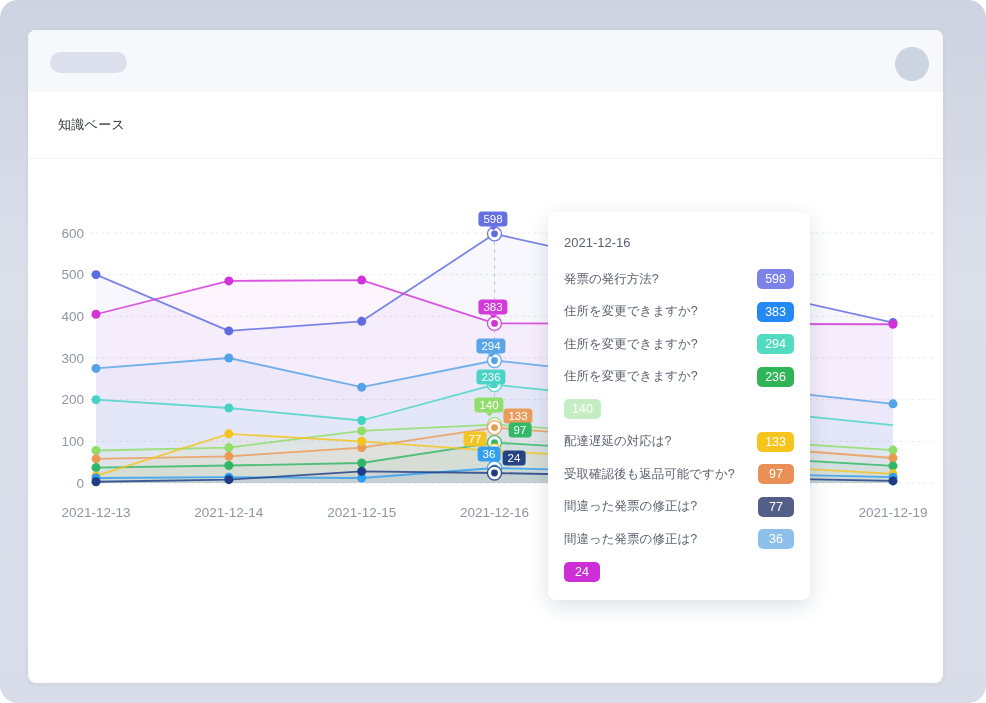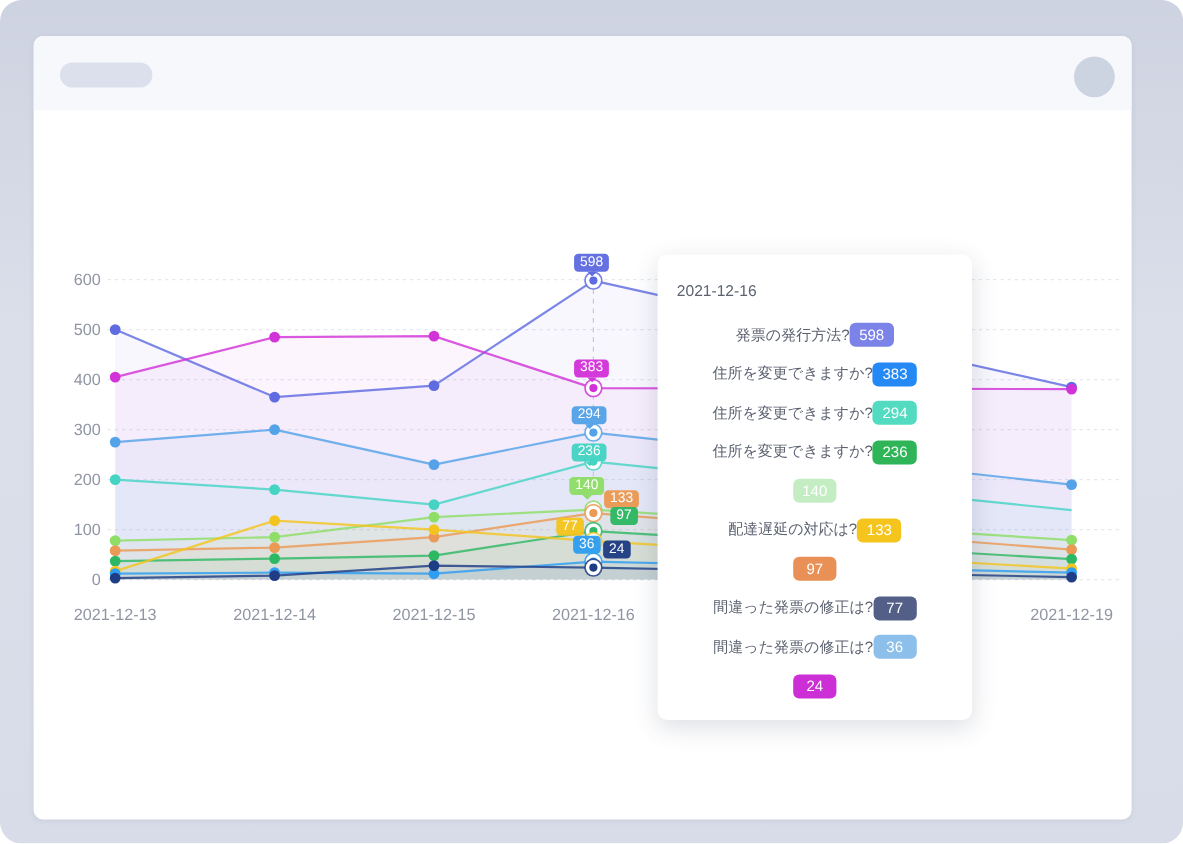--- a/index.html
+++ b/index.html
@@ -46,35 +46,38 @@
     width:0;height:0;border-left:4px solid transparent;border-right:4px solid transparent;
     border-top:4px solid currentColor;
   }
   
   .tooltip{
     position:absolute;left:548px;top:212px;width:262px;height:388px;box-sizing:border-box;
     background:#ffffff;border-radius:8px;box-shadow:0 6px 20px rgba(50,60,95,.16);
     padding:22px 16px 10px 16px;
   }
   .tooltip-title{font-size:13px;color:#5c6270;height:18px;line-height:18px;margin-bottom:11px;}
-  .trow{height:32.5px;display:flex;align-items:center;justify-content:center;}
+  .trow{height:32.5px;display:flex;align-items:center;justify-content:space-between;}
   .trow .tlabel{font-size:12.5px;color:#5c6270;white-space:nowrap;}
   .trow .tbadge{
     min-width:20px;text-align:center;padding:0 8px;height:20px;line-height:20px;
     border-radius:5px;color:#fff;font-size:12.5px;
   }
 </style>
 </head>
 <body>
 
 <div class="screen">
   <div class="card">
     <div class="topbar">
       <div class="logo-pill"></div>
       <div class="avatar"></div>
+    </div>
+    <div class="title-row">
+      <span>知識ベース</span>
     </div>
   </div>
 
   <div class="chart-layer">
     <svg id="chart-svg" width="986" height="703" viewBox="0 0 986 703">
         <line x1="90" y1="483" x2="936" y2="483" stroke="#e5e8f0" stroke-width="1" stroke-dasharray="2 4" stroke-linecap="round"></line>
         <text x="84" y="487.5" text-anchor="end" fill="#8f95a2" font-size="13.5">0</text>
         <line x1="90" y1="441.3333333333333" x2="936" y2="441.3333333333333" stroke="#e5e8f0" stroke-width="1" stroke-dasharray="2 4" stroke-linecap="round"></line>
         <text x="84" y="445.8333333333333" text-anchor="end" fill="#8f95a2" font-size="13.5">100</text>
         <line x1="90" y1="399.66666666666663" x2="936" y2="399.66666666666663" stroke="#e5e8f0" stroke-width="1" stroke-dasharray="2 4" stroke-linecap="round"></line>
@@ -213,20 +216,21 @@
   <div class="trow">
     <span class="tbadge" style="background: rgb(197, 237, 195);">140</span>
   </div>
 
   <div class="trow">
     <span class="tlabel">配達遅延の対応は?</span>
     <span class="tbadge" style="background: rgb(245, 197, 29);">133</span>
   </div>
 
   <div class="trow">
+    <span class="tlabel">受取確認後も返品可能ですか?</span>
     <span class="tbadge" style="background: rgb(232, 144, 85);">97</span>
   </div>
 
   <div class="trow">
     <span class="tlabel">間違った発票の修正は?</span>
     <span class="tbadge" style="background: rgb(83, 95, 135);">77</span>
   </div>
 
   <div class="trow">
     <span class="tlabel">間違った発票の修正は?</span>

